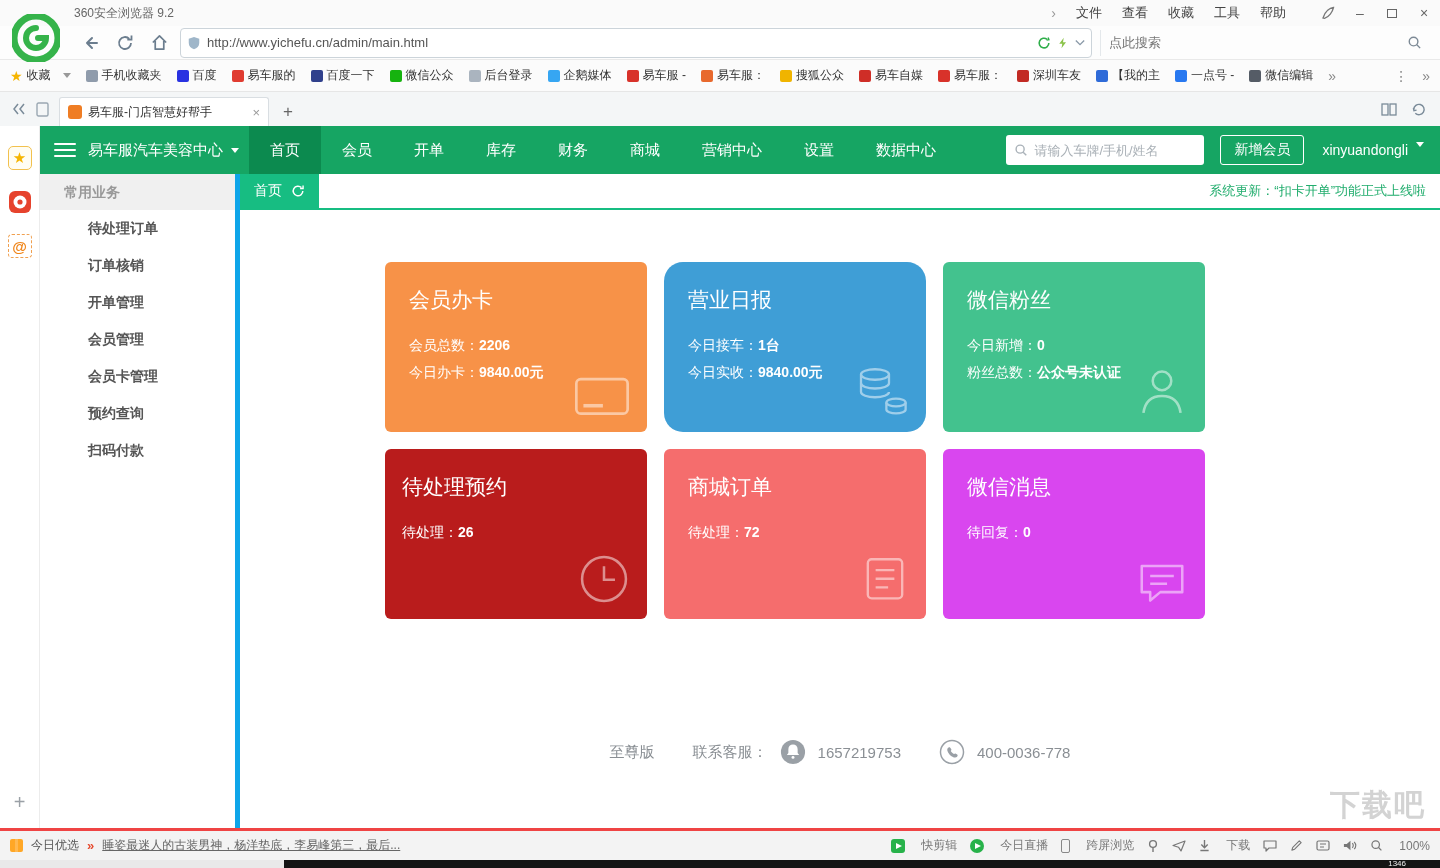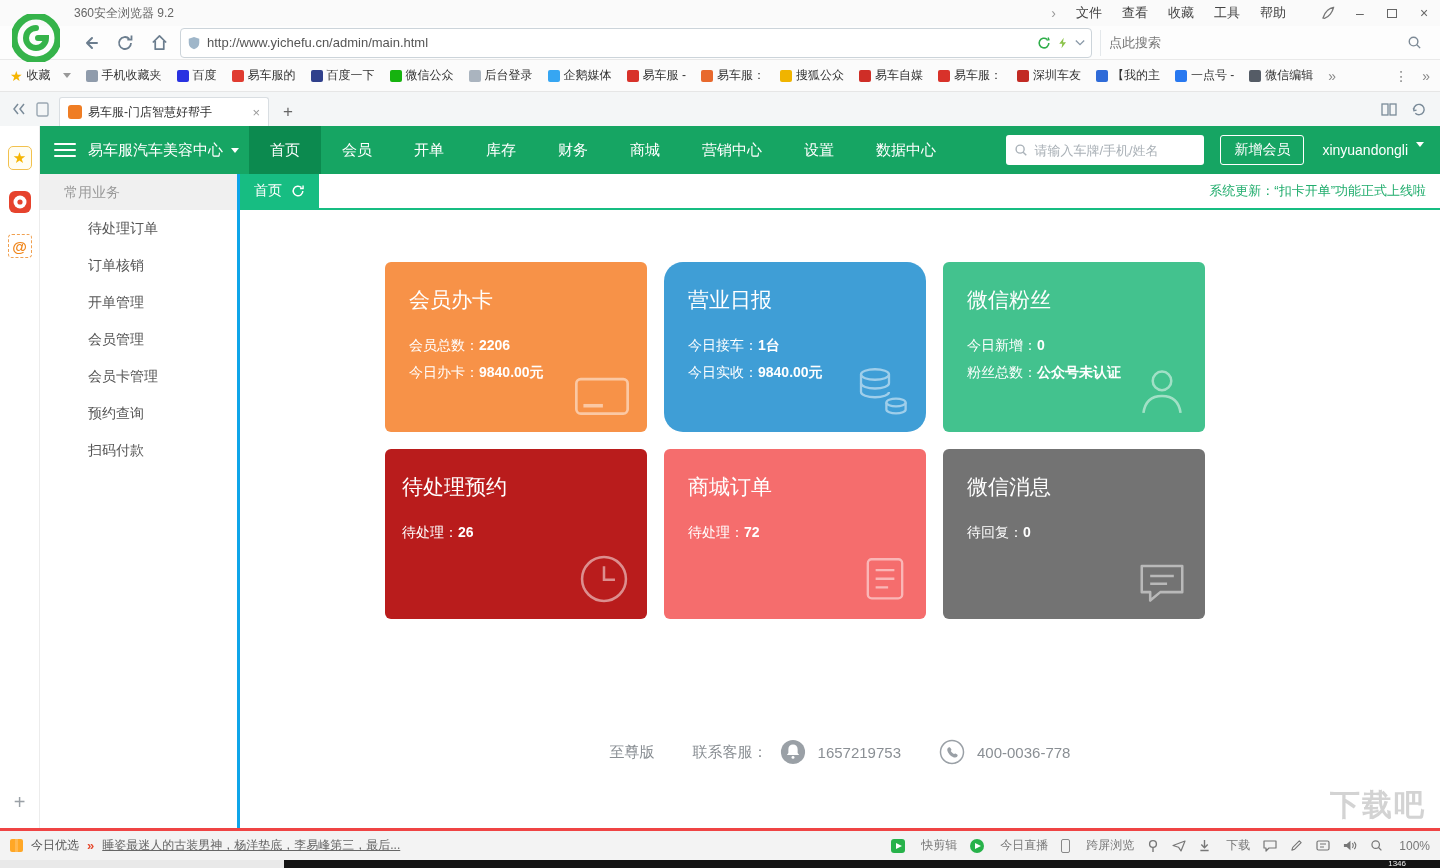--- a/index.html
+++ b/index.html
@@ -59,21 +59,21 @@
   .appnav .ni{padding:0 21px;line-height:48px;font-size:15px;white-space:nowrap;}
   .appnav .ni.active{background:#0c8a4f;}
   .hsearch{margin-left:auto;width:198px;height:30px;background:#fff;border-radius:3px;display:flex;align-items:center;padding:0 8px;gap:6px;color:#a9b0b6;}
   .hsearch input{flex:1;border:none;outline:none;font-size:13px;color:#555;background:transparent;font-family:inherit;min-width:0;}
   .hsearch input::placeholder{color:#a9b0b6;}
   .addbtn{margin-left:16px;border:1px solid #fff;border-radius:3px;padding:5px 13px;font-size:14px;white-space:nowrap;background:transparent;color:#fff;font-family:inherit;}
   .hdruser{margin:0 16px 0 18px;font-size:14px;display:flex;align-items:flex-start;white-space:nowrap;}
 
   
   .appbody{flex:1;display:flex;min-height:0;}
-  .aside{width:200px;border-right:3px solid #0ea5e9;background:#fff;flex:0 0 auto;}
+  .aside{width:200px;border-right:5px solid #0ea5e9;background:#fff;flex:0 0 auto;font-weight:bold;}
   .aside-hd{height:36px;line-height:36px;background:#f0f0f0;color:#999;padding-left:24px;font-size:14px;}
   .aside-item{height:37px;line-height:37px;padding-left:48px;font-size:14px;color:#555;}
 
   .content{flex:1;display:flex;flex-direction:column;position:relative;min-width:0;}
   .crumbrow{height:36px;border-bottom:2px solid #17bd82;display:flex;align-items:stretch;flex:0 0 auto;}
   .crumbtab{background:#17bd82;color:#fff;display:flex;align-items:center;gap:9px;padding:0 14px;font-size:14px;}
   .notice{margin-left:auto;align-self:center;color:#21ad6d;font-size:13px;padding-right:14px;}
 
   .cards{padding:52px 0 0 145px;display:grid;grid-template-columns:repeat(3,262px);column-gap:58px;row-gap:60px;gap:17px;}
   .card{width:262px;height:170px;border-radius:6px;color:#fff;padding:24px 0 0 24px;position:relative;}
@@ -449,21 +449,21 @@
               <span class="cardicon">
                 <svg width="50" height="56" viewBox="0 0 64 64">
                     <g fill="none" stroke="#fff" stroke-width="3">
                       <rect x="10" y="8" width="44" height="50" rx="5"></rect>
                       <path d="M20 22h24M20 33h24M20 44h16"></path>
                     </g>
                   </svg>
               </span>
             </div>
 
-            <div class="card" style="background-color: #737373;">
+            <div class="card" style="background-color: #d946ef;">
               <h2>微信消息</h2>
               <div class="cardline"><span>待回复：</span><b>0</b></div>
               <span class="cardicon">
                 <svg width="54" height="48" viewBox="0 0 64 56">
                     <g fill="none" stroke="#fff" stroke-width="3" stroke-linejoin="round">
                       <path d="M8 9h48v31H30l-12 10V40H8z"></path>
                       <path d="M18 21h28M18 30h20"></path>
                     </g>
                   </svg>
               </span>

